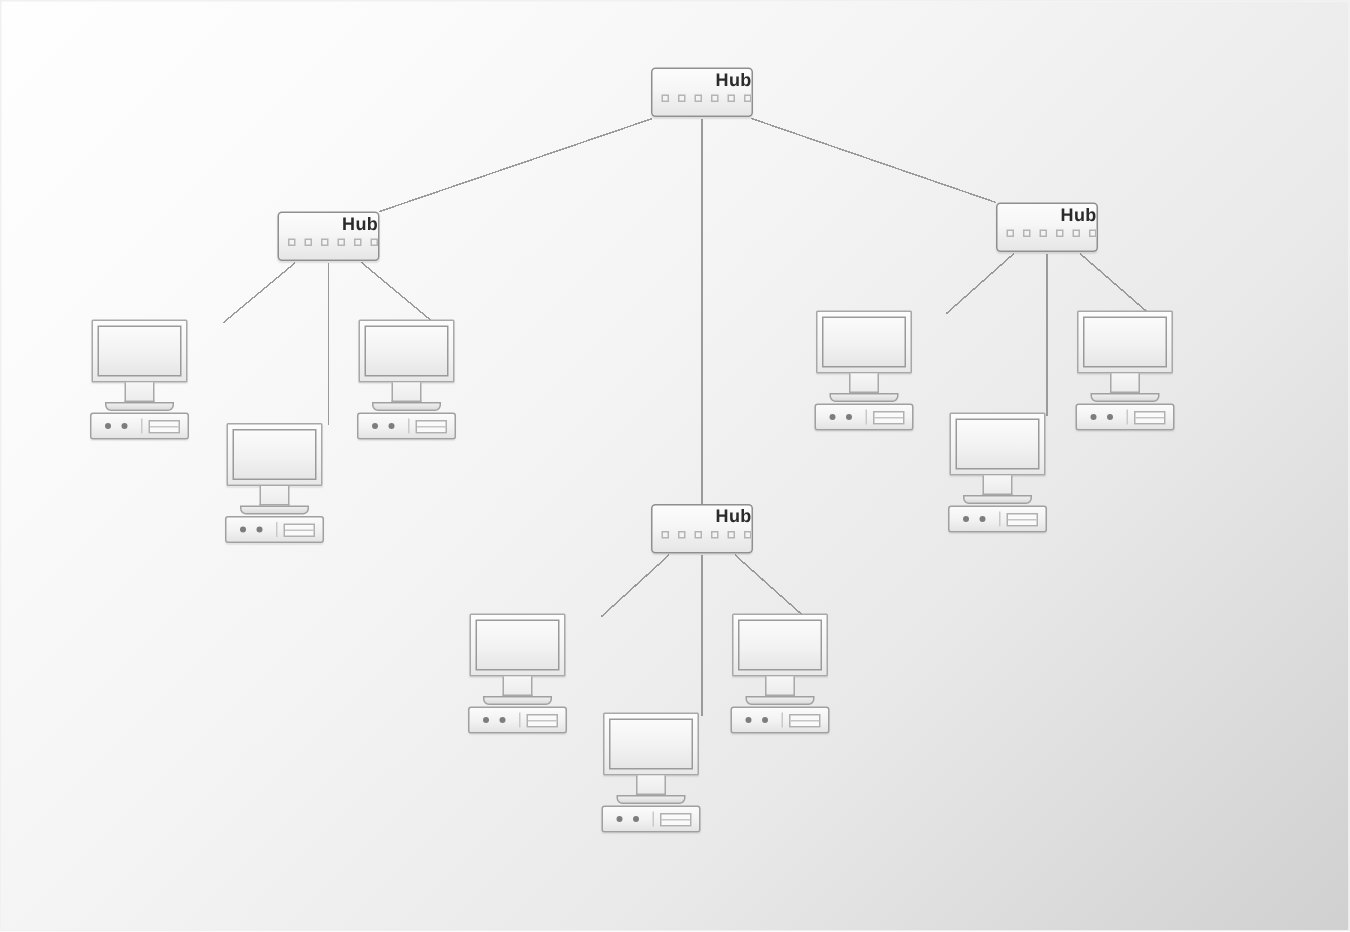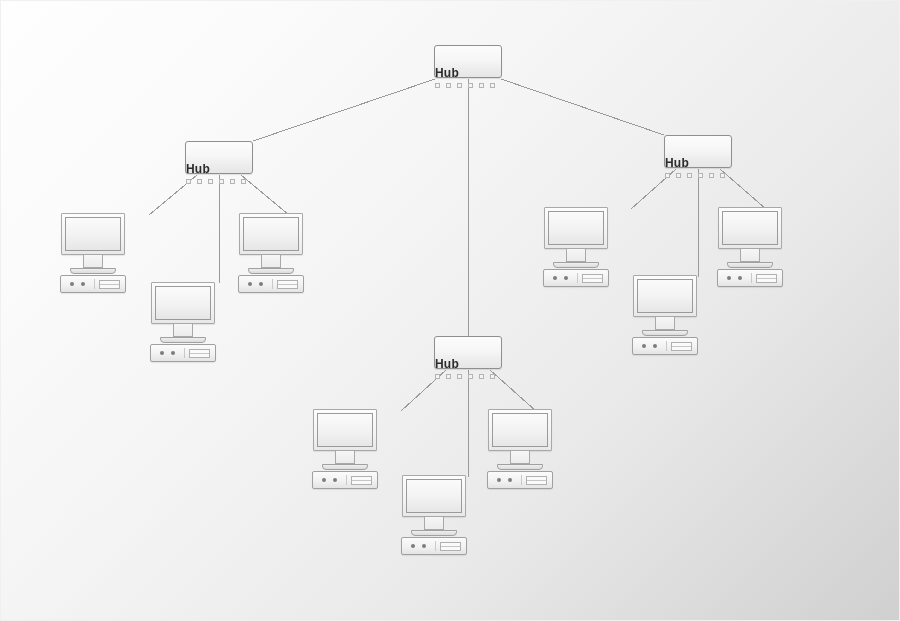--- a/index.html
+++ b/index.html
@@ -30,23 +30,23 @@
   
   .hub {
     position: absolute;
     box-sizing: border-box;
     border: 1px solid #8f8f8f;
     border-radius: 3px;
     background: linear-gradient(to bottom, #fcfcfc 0%, #f6f6f6 45%, #eeeeee 70%, #e6e6e6 100%);
     box-shadow: 0 1px 1px rgba(0,0,0,0.10);
     display: flex;
     flex-direction: column;
-    align-items: flex-start;
+    align-items: flex-end;
     justify-content: flex-start;
-    padding-top: 20px;
+    padding-top: 0;
   }
   .hub-label {
     font-size: 12px;
     font-weight: bold;
     color: #2b2b2b;
     line-height: 14px;
     letter-spacing: 0.2px;
   }
   .hub-ports {
     display: flex;

